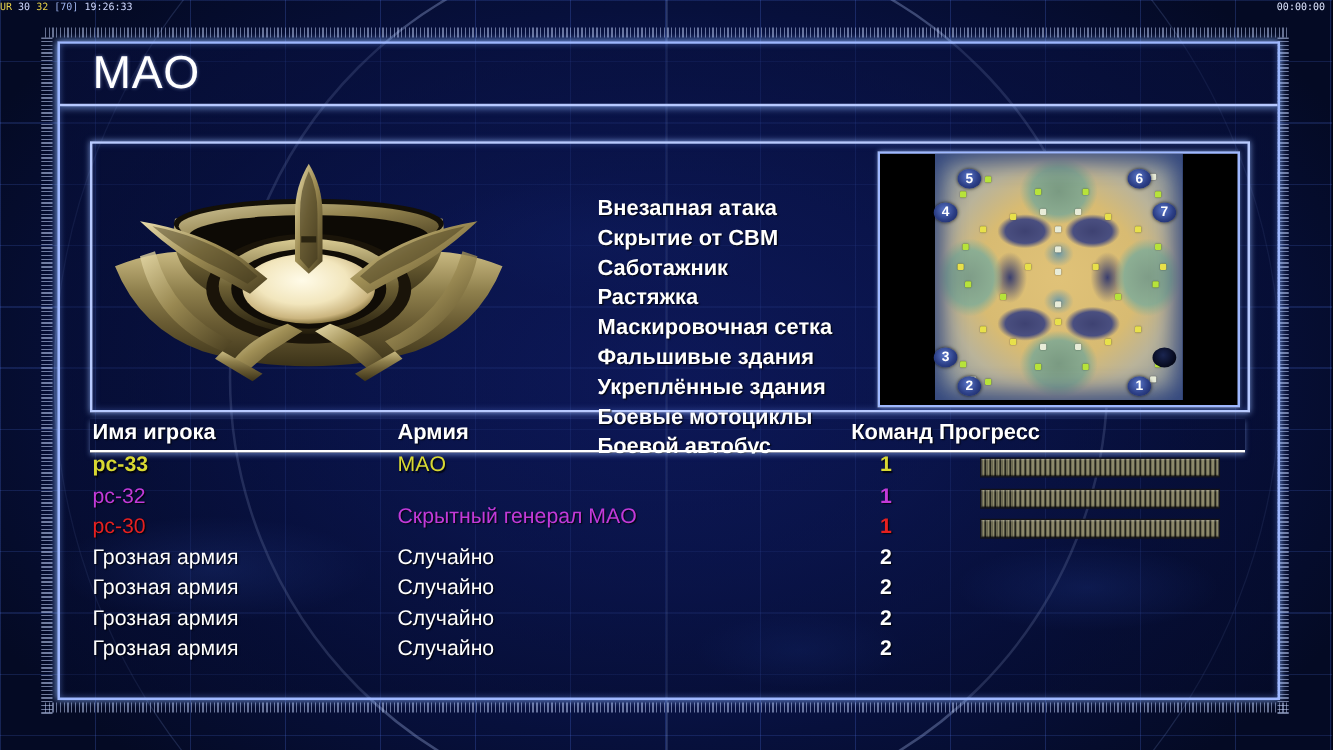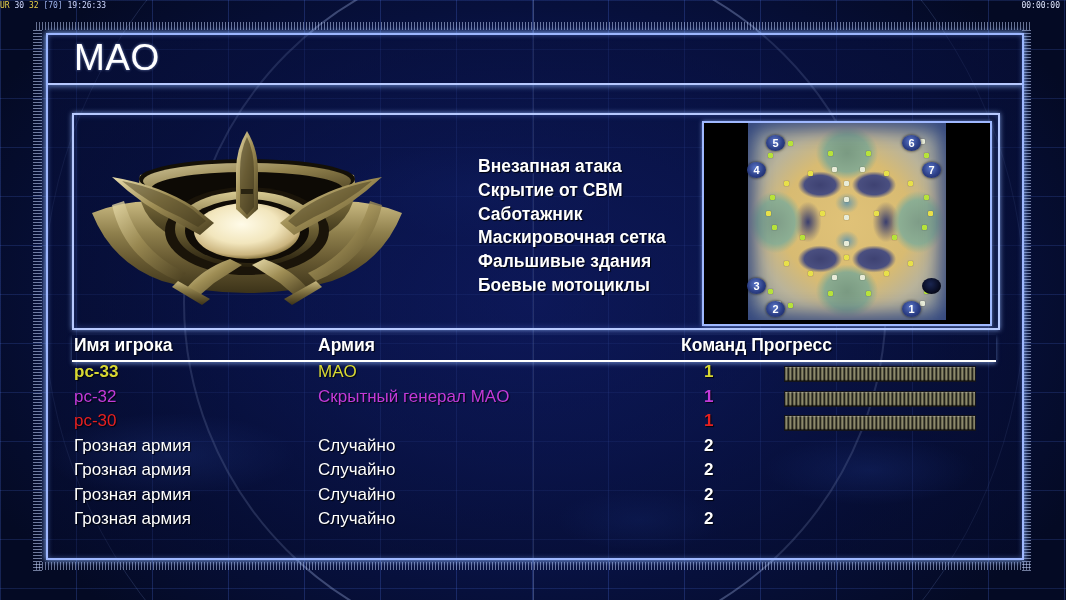--- a/index.html
+++ b/index.html
@@ -430,23 +430,26 @@
 
           <path d="M42 78 Q56 128 104 150 L96 158 Q42 136 30 82 Z" fill="url(#gold2)" opacity="0.8"></path>
           <path d="M288 78 Q274 128 226 150 L234 158 Q288 136 300 82 Z" fill="url(#gold2)" opacity="0.8"></path>
         </svg>
       </div>
 
       <div class="ability-list">
         <div class="ab">Внезапная атака</div>
         <div class="ab">Скрытие от СВМ</div>
         <div class="ab">Саботажник</div>
+        <div class="ab">Растяжка</div>
         <div class="ab">Маскировочная сетка</div>
         <div class="ab">Фальшивые здания</div>
+        <div class="ab">Укреплённые здания</div>
         <div class="ab">Боевые мотоциклы</div>
+        <div class="ab">Боевой автобус</div>
       </div>
 
       <div class="minimap">
         <div class="mm-terrain">
           <div class="mm-edge"></div>
         <div class="mm-res w" style="left: 28px; top: 16px;"></div>
             <div class="mm-res" style="left: 40px; top: 18px;"></div>
             <div class="mm-res" style="left: 20px; top: 30px;"></div>
             <div class="mm-res" style="left: 80px; top: 28px;"></div>
             <div class="mm-res" style="left: 118px; top: 28px;"></div>
@@ -511,21 +514,21 @@
       </div>
       <div id="tbl-body">
           <div class="row">
             <div class="cell c1" style="color: rgb(216, 216, 50); font-weight: bold;">pc-33</div>
             <div class="cell c2" style="color: rgb(216, 216, 50);">MAO</div>
             <div class="cell c3" style="color: rgb(216, 216, 50);">1</div>
             <div class="pbar"></div>
           </div>
           <div class="row">
             <div class="cell c1" style="color: rgb(194, 58, 216);">pc-32</div>
-            <div class="cell c2" style="color: rgb(194, 58, 216);">Скрытный генерал MAO</div>
+            <div class="cell c2" style="color: rgb(194, 58, 216); margin-top: 16px;">Скрытный генерал MAO</div>
             <div class="cell c3" style="color: rgb(194, 58, 216);">1</div>
             <div class="pbar"></div>
           </div>
           <div class="row">
             <div class="cell c1" style="color: rgb(229, 32, 32);">pc-30</div>
             <div class="cell c3" style="color: rgb(229, 32, 32);">1</div>
             <div class="pbar"></div>
           </div>
           <div class="row">
             <div class="cell c1" style="color: rgb(255, 255, 255);">Грозная армия</div>

